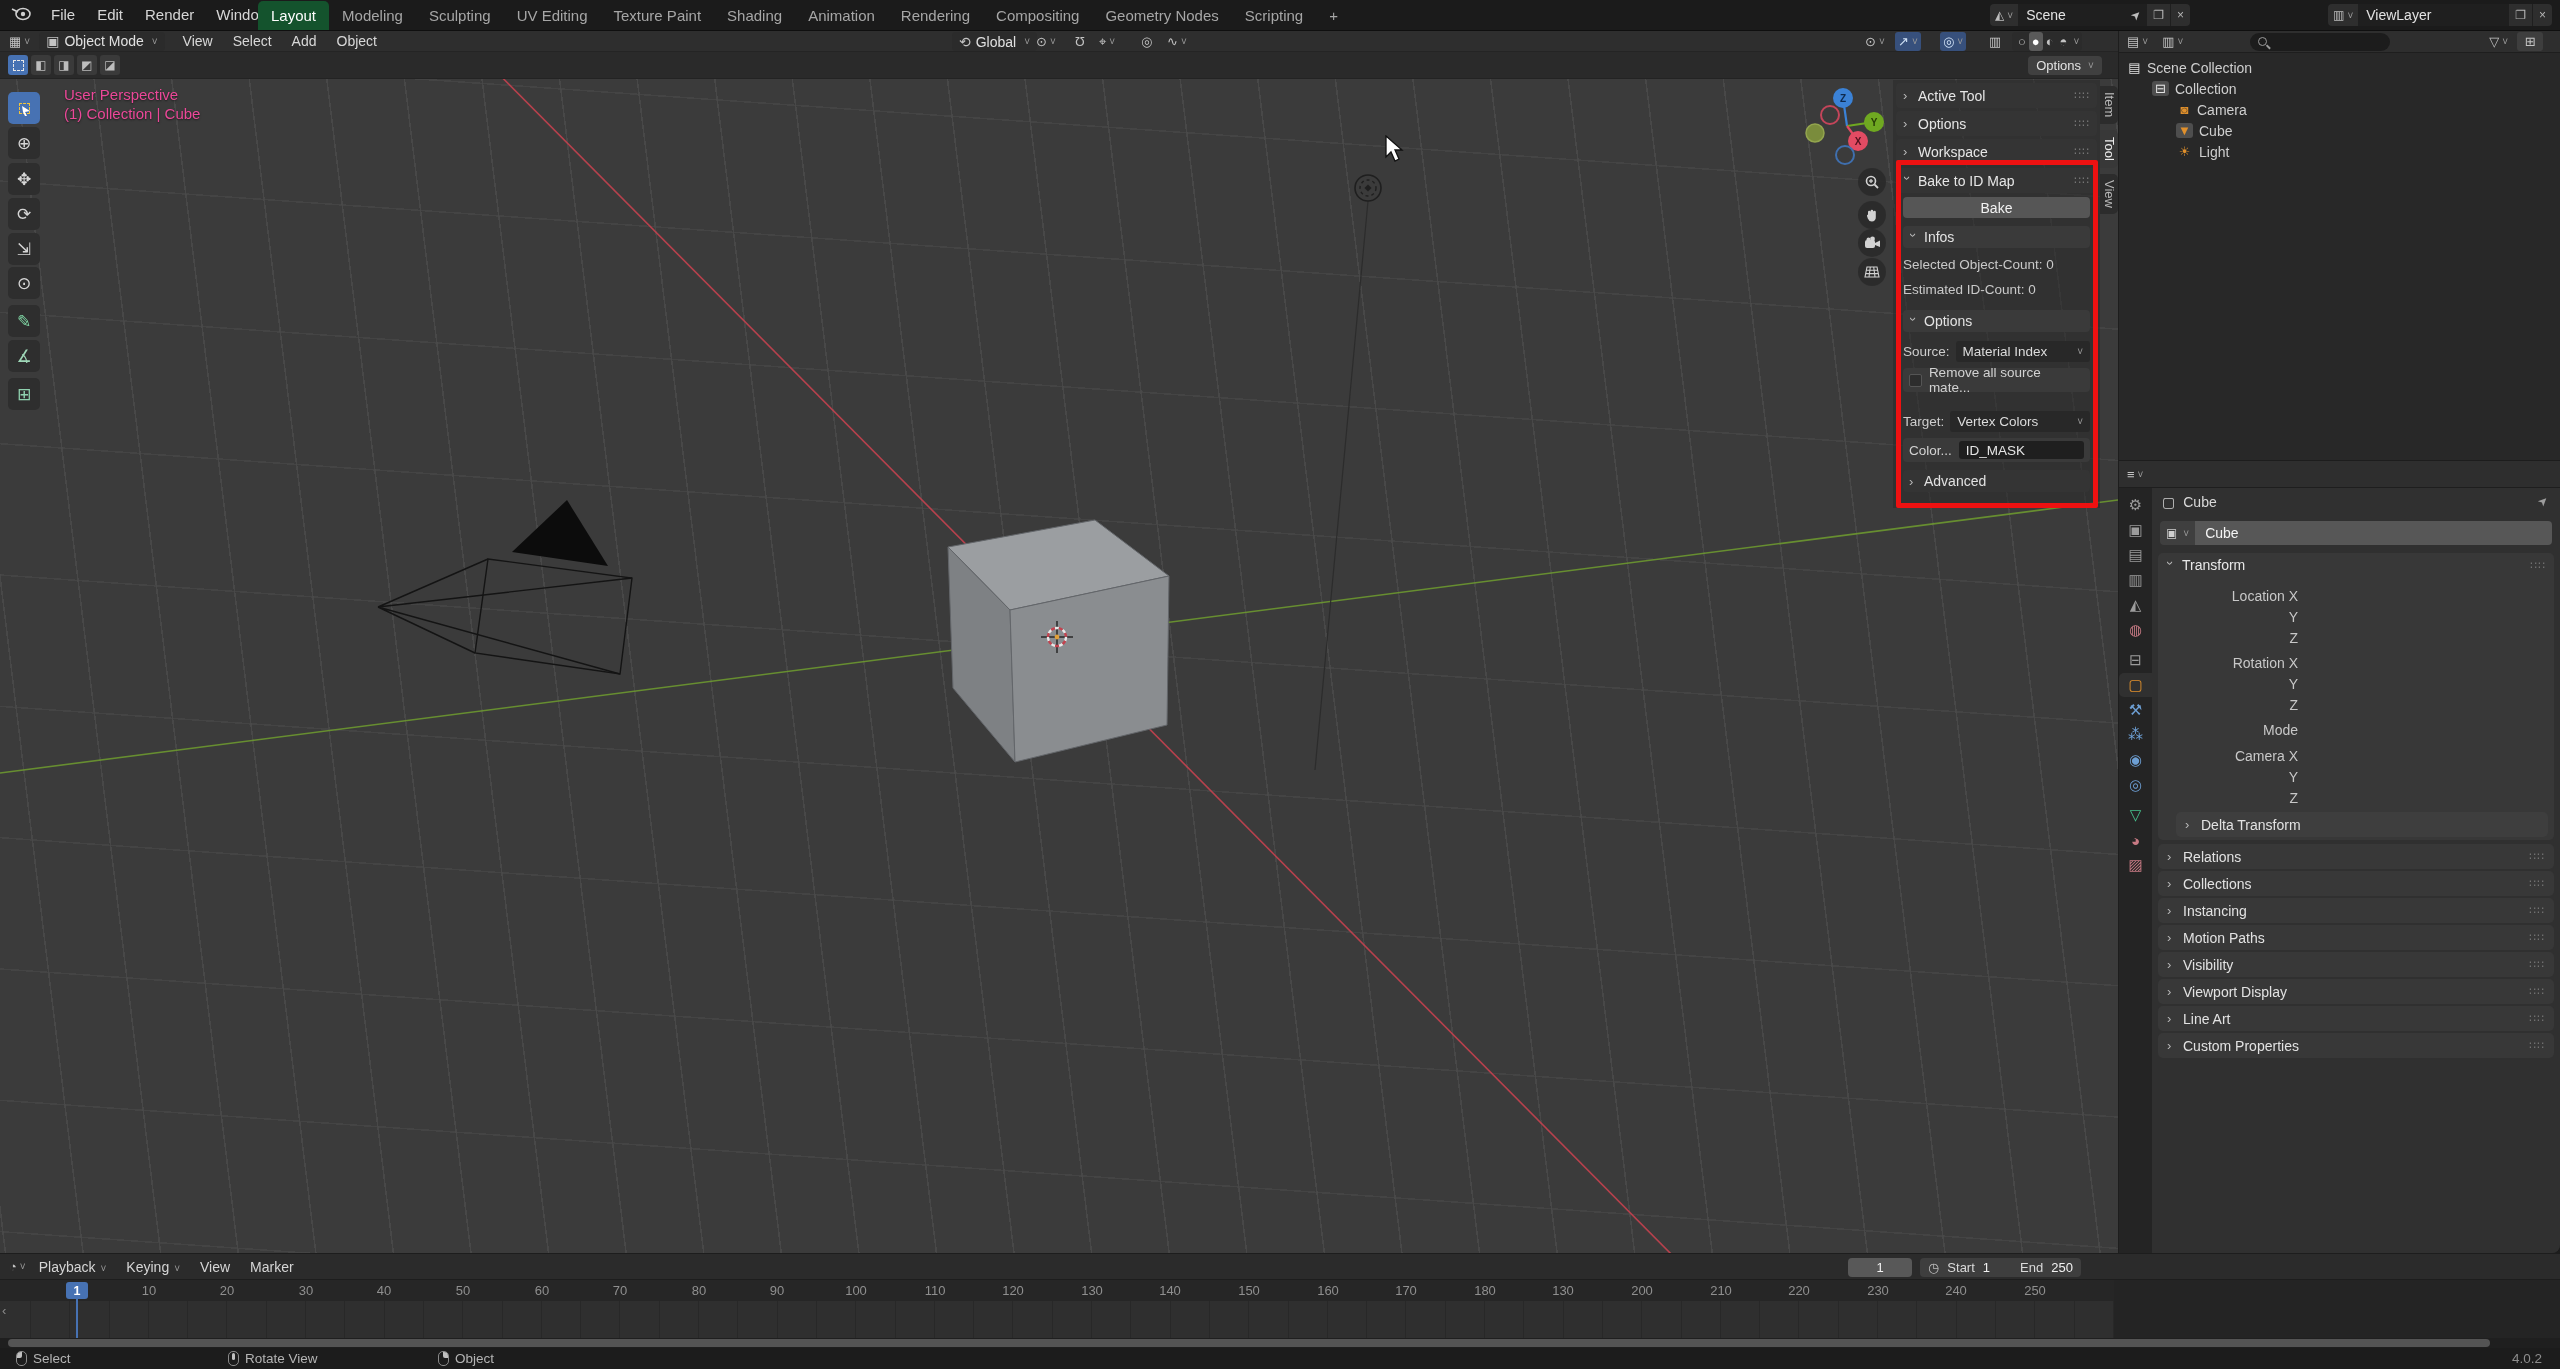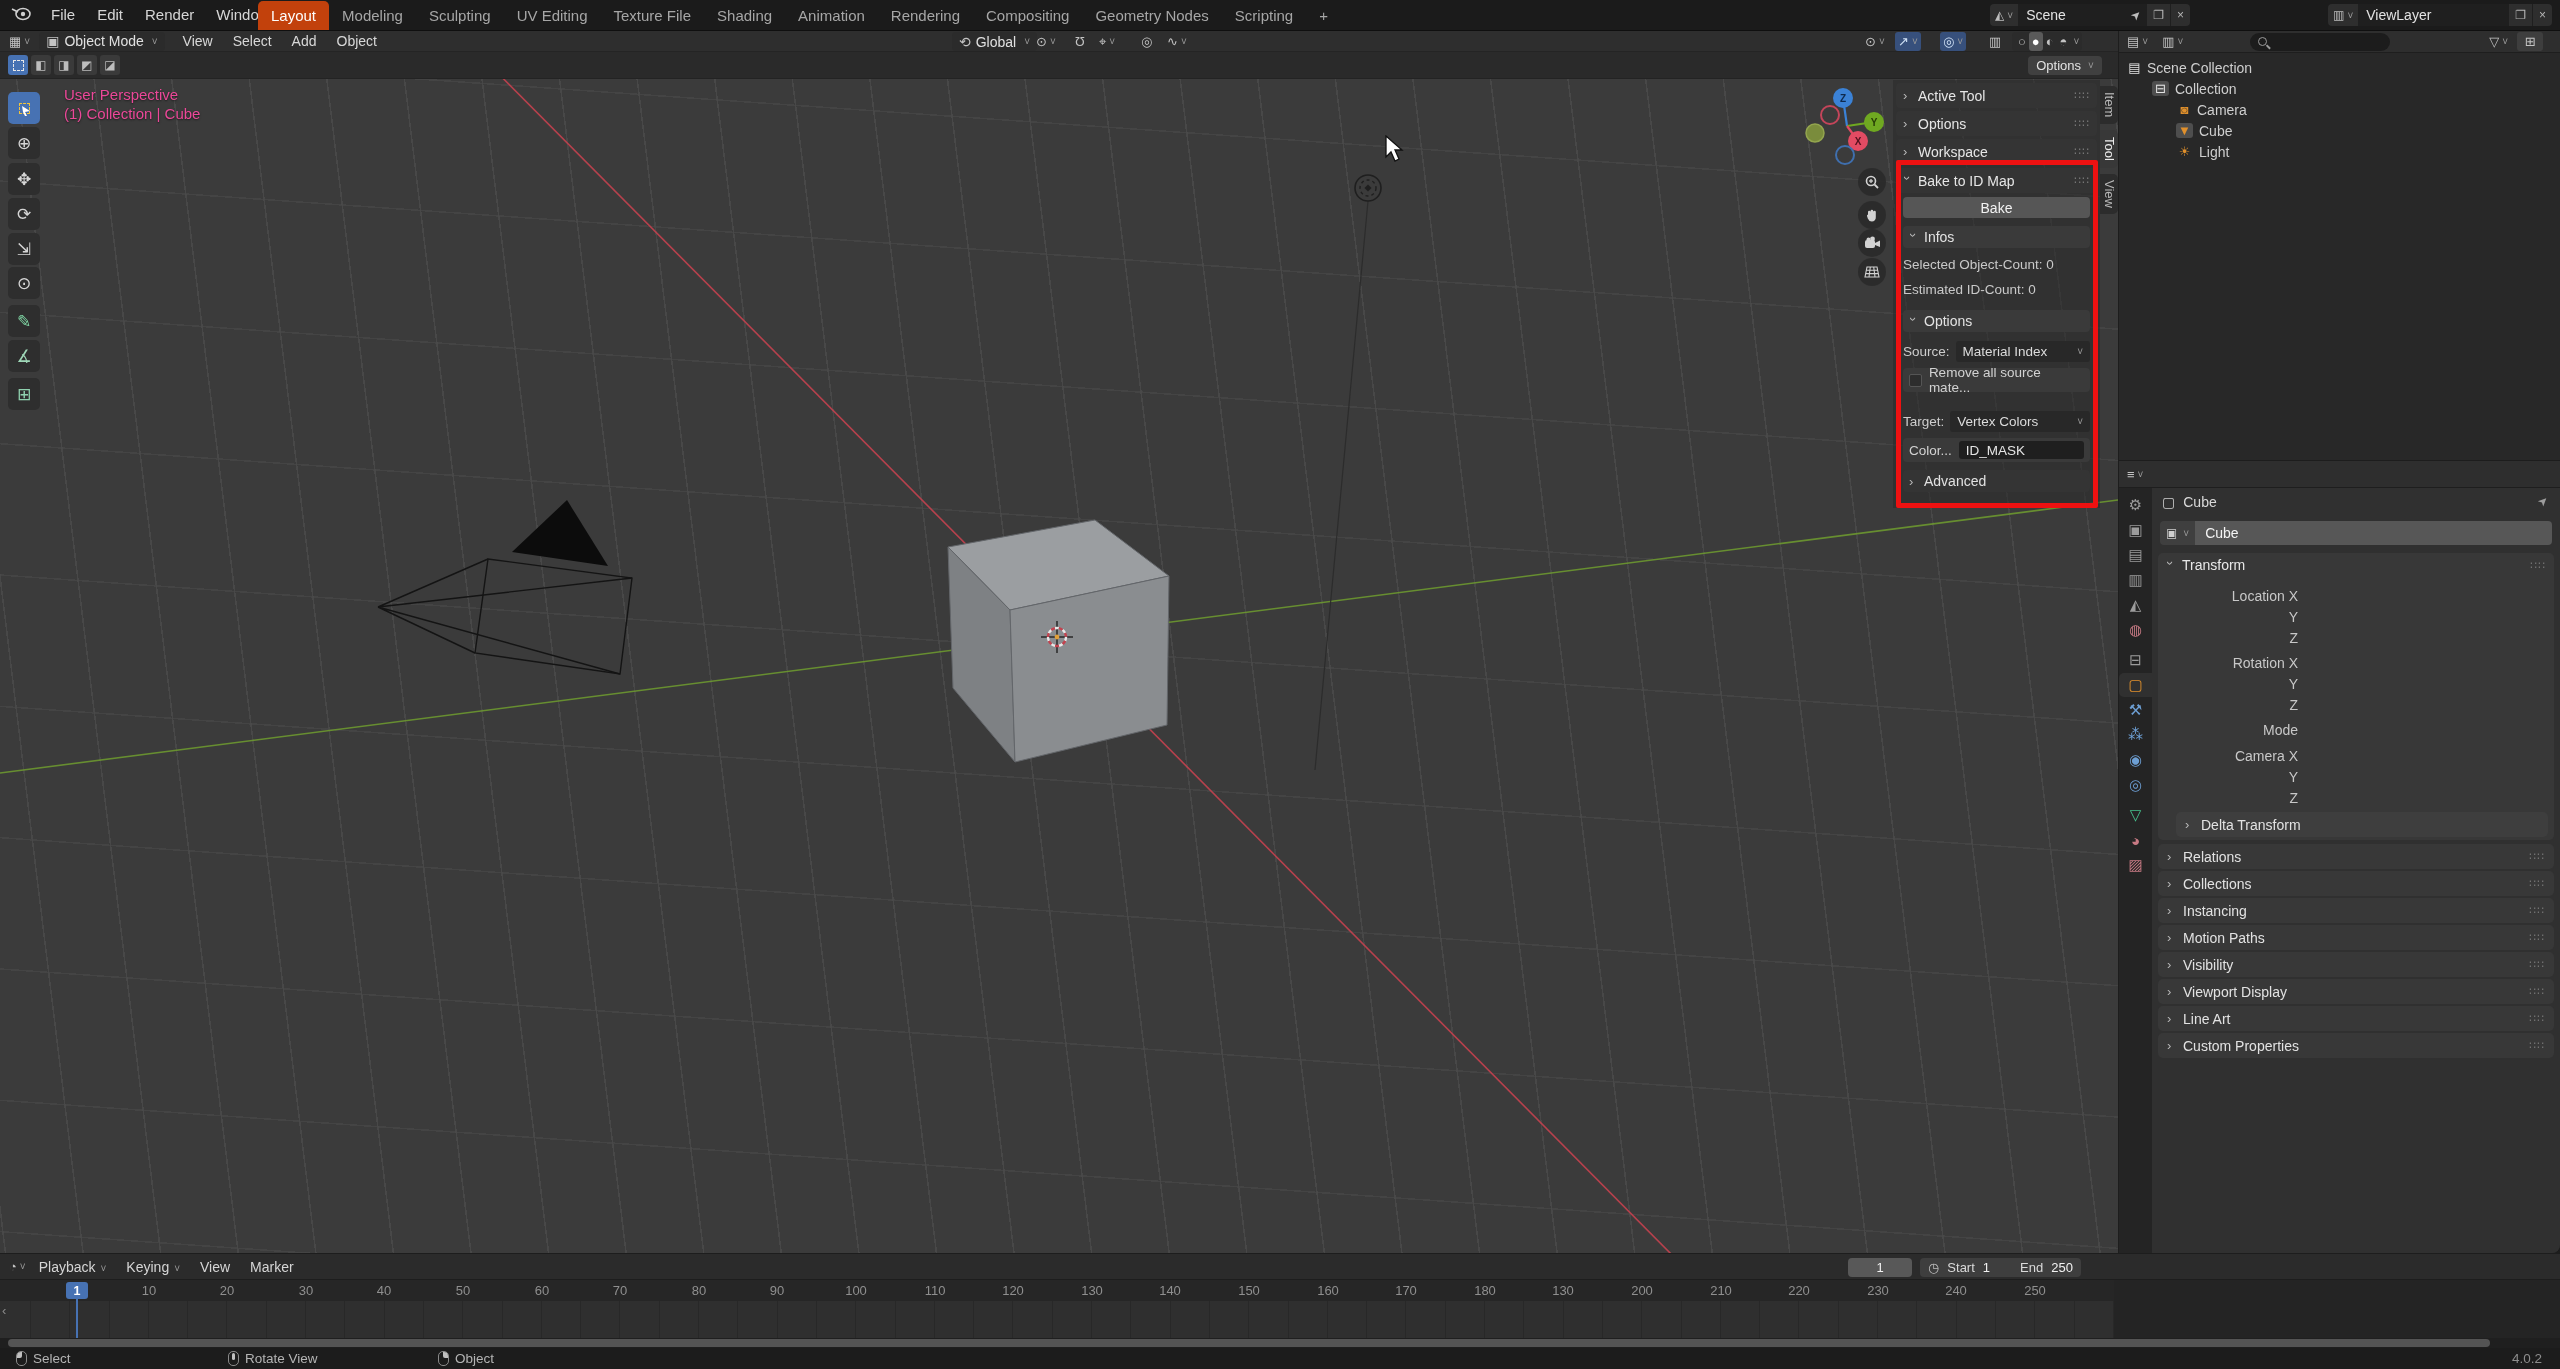--- a/index.html
+++ b/index.html
@@ -5,21 +5,21 @@
   *{box-sizing:border-box;margin:0;padding:0}
   html,body{width:2560px;height:1369px;background:#111;overflow:hidden}
   body{font-family:"Liberation Sans","DejaVu Sans",sans-serif;color:#d0d0d0;font-size:15px}
   .app{position:relative;width:2560px;height:1369px;background:#1d1d1d}
   .a{position:absolute}
   
   .topbar{left:0;top:0;width:2560px;height:30px;background:#1b1b1b;display:flex;align-items:center}
   .menu-item{padding:0 11px;color:#d6d6d6;font-size:15px;line-height:30px;cursor:default}
   .ws-tabs{position:absolute;left:258px;top:0;height:30px;display:flex;align-items:flex-end}
   .ws-tab{padding:4px 13px;color:#a6a6a6;font-size:15px;border-radius:5px 5px 0 0;line-height:21px}
-  .ws-tab.active{background:#c2410c;color:#fdfdfd}
+  .ws-tab.active{background:#14532d;color:#fdfdfd}
   .idblock{display:flex;align-items:center;height:22px;background:#1f1f1f;border-radius:4px;overflow:hidden}
   .idblock .ib-icon{background:#2e2e2e;height:22px;display:flex;align-items:center;padding:0 5px;color:#bdbdbd;font-size:12px}
   .idblock .ib-text{padding:0 8px;color:#e3e3e3;font-size:14px}
   .idblock .ib-btn{background:#2e2e2e;height:22px;display:flex;align-items:center;padding:0 6px;color:#b5b5b5;font-size:12px;margin-left:1px}
   .caret{font-size:10px;color:#9a9a9a;margin-left:3px}
   
   .vp-bg{left:0;top:31px;width:2118px;height:1222px;background:#3b3b3b;overflow:hidden}
   .grid3d{position:absolute;left:-200px;top:-150px;width:2600px;height:1600px;
     background:
       repeating-linear-gradient(83deg,rgba(74,74,74,.85) 0 1.5px,transparent 1.5px 77px),
@@ -129,21 +129,21 @@
     <span class="menu-item">Edit</span>
     <span class="menu-item">Render</span>
     <span class="menu-item">Window</span>
     <span class="menu-item">Help</span>
     <div class="ws-tabs">
 
     <span class="ws-tab active">Layout</span>
         <span class="ws-tab">Modeling</span>
         <span class="ws-tab">Sculpting</span>
         <span class="ws-tab">UV Editing</span>
-        <span class="ws-tab">Texture File</span>
+        <span class="ws-tab">Texture Paint</span>
         <span class="ws-tab">Shading</span>
         <span class="ws-tab">Animation</span>
         <span class="ws-tab">Rendering</span>
         <span class="ws-tab">Compositing</span>
         <span class="ws-tab">Geometry Nodes</span>
         <span class="ws-tab">Scripting</span>
         <span class="ws-tab plus">+</span>
       </div>
     <div class="a" style="right:370px;top:4px">
       <div class="idblock">

